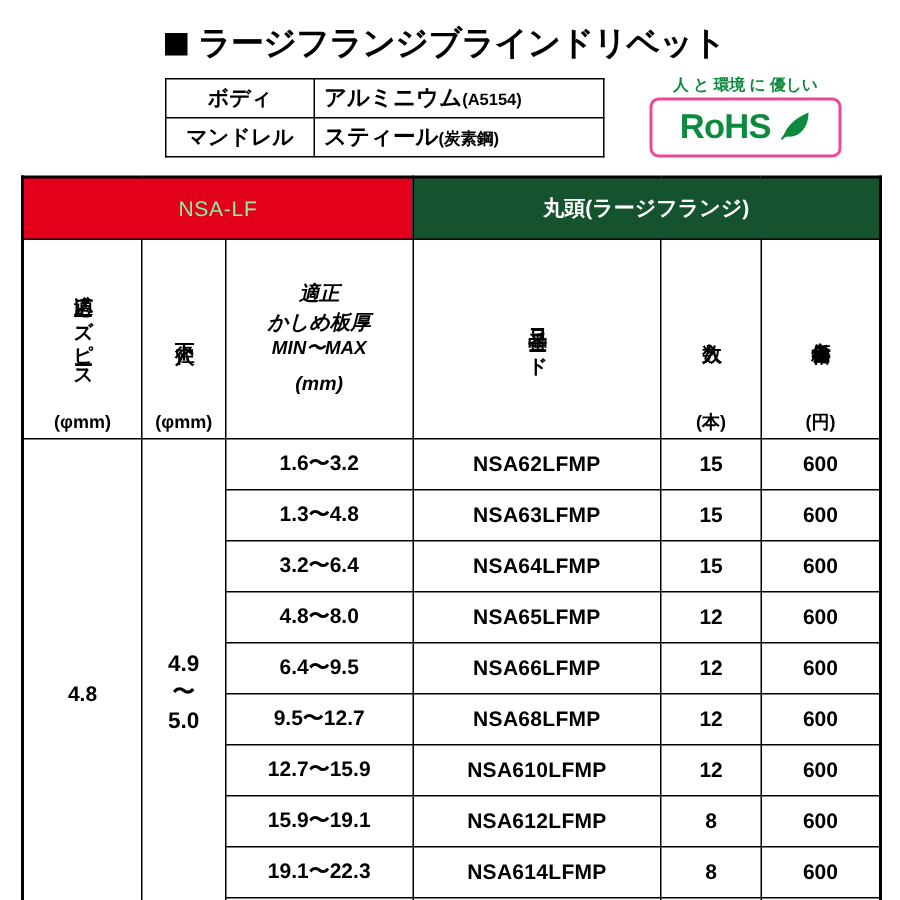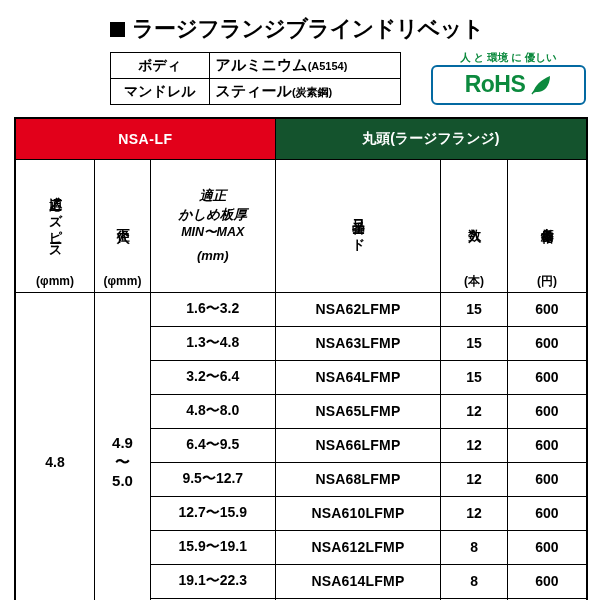--- a/index.html
+++ b/index.html
@@ -72,33 +72,33 @@
     font-weight: bold;
   }
   .spec-value .small {
     font-size: 11px;
     font-weight: bold;
   }
 
   
   .rohs {
     margin-left: 30px;
-    width: 155px;
+    width: 128px;
     flex: none;
   }
   .rohs-top {
     font-size: 10.5px;
     font-weight: bold;
     color: #0c8a3e;
     text-align: center;
     line-height: 1.1;
     margin-bottom: 1px;
   }
   .rohs-box {
-    border: 2px solid #0369a1;
+    border: 2px solid #ec4899;
     border-radius: 6px;
     height: 36px;
     display: flex;
     align-items: center;
     justify-content: center;
     position: relative;
     background: #fff;
   }
   .rohs-text {
     font-size: 23px;
@@ -123,23 +123,23 @@
   table.main td {
     border: 1px solid #000;
     text-align: center;
     vertical-align: middle;
     font-size: 14px;
   }
 
   
   td.banner-left {
     background: #e2001a;
-    color: #ffffff;
+    color: #86efac;
     font-size: 21px;
-    font-weight: bold;
+    font-weight: normal;
     height: 38px;
     letter-spacing: 0.5px;
   }
   td.banner-right {
     background: #14532d;
     color: #ffffff;
     font-size: 19px;
     font-weight: bold;
     height: 38px;
   }

